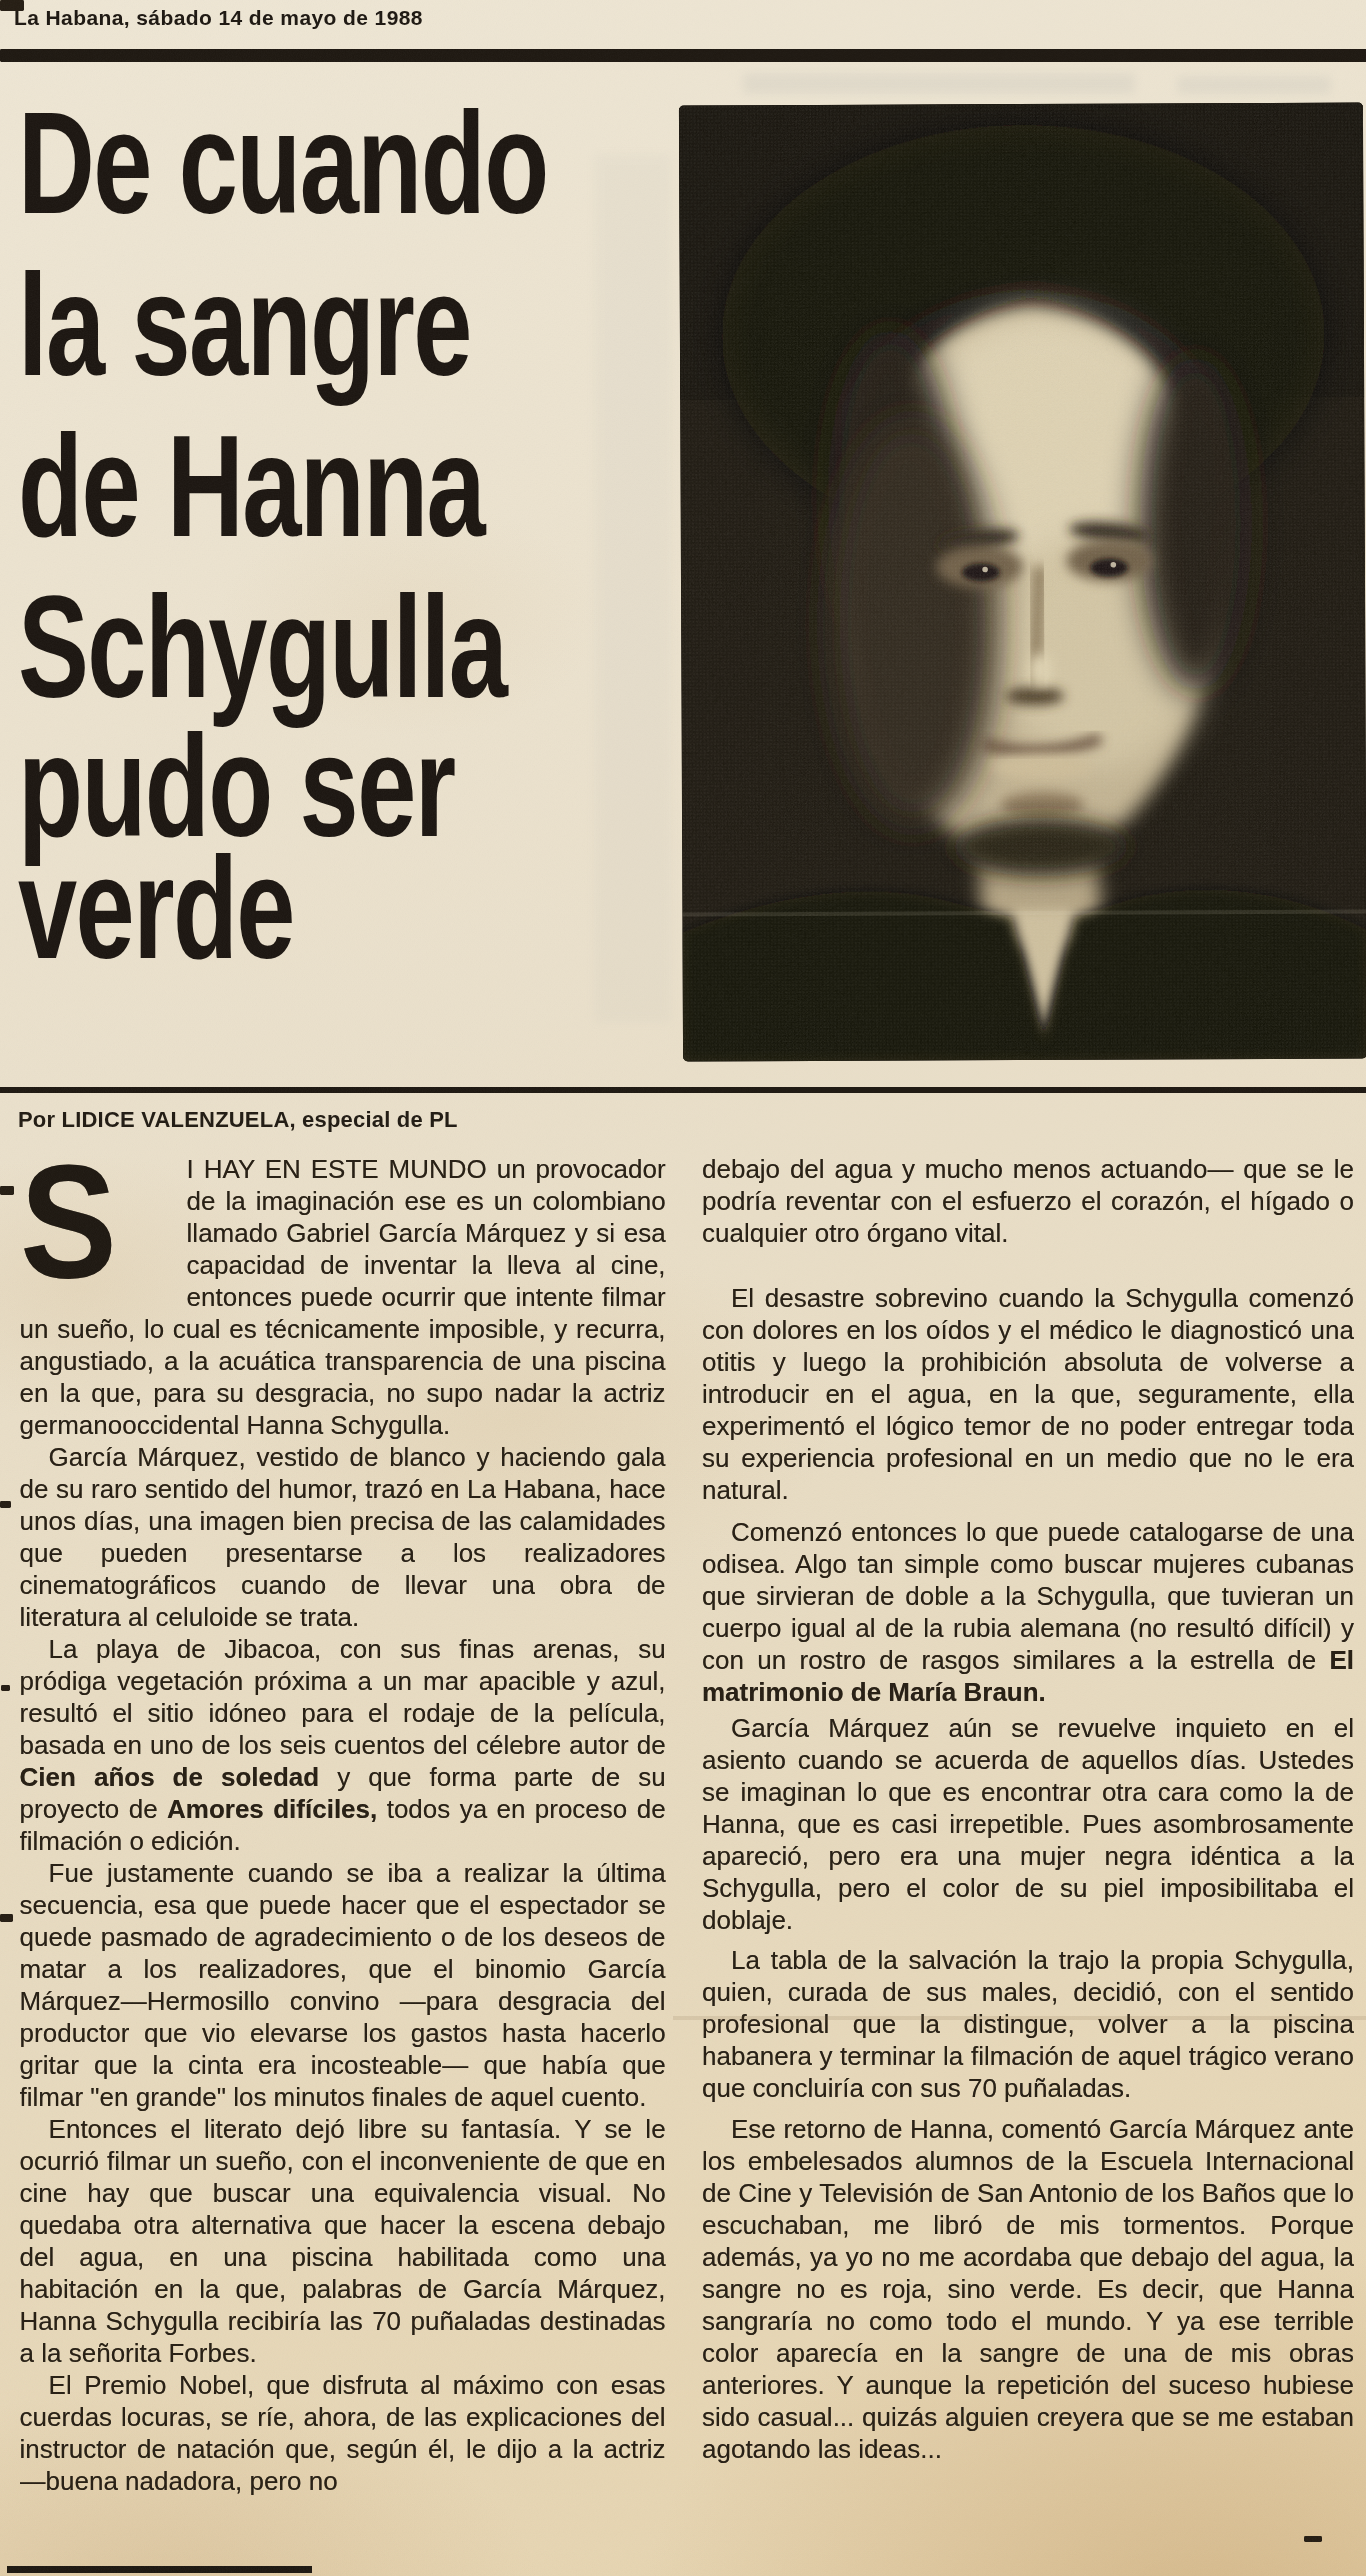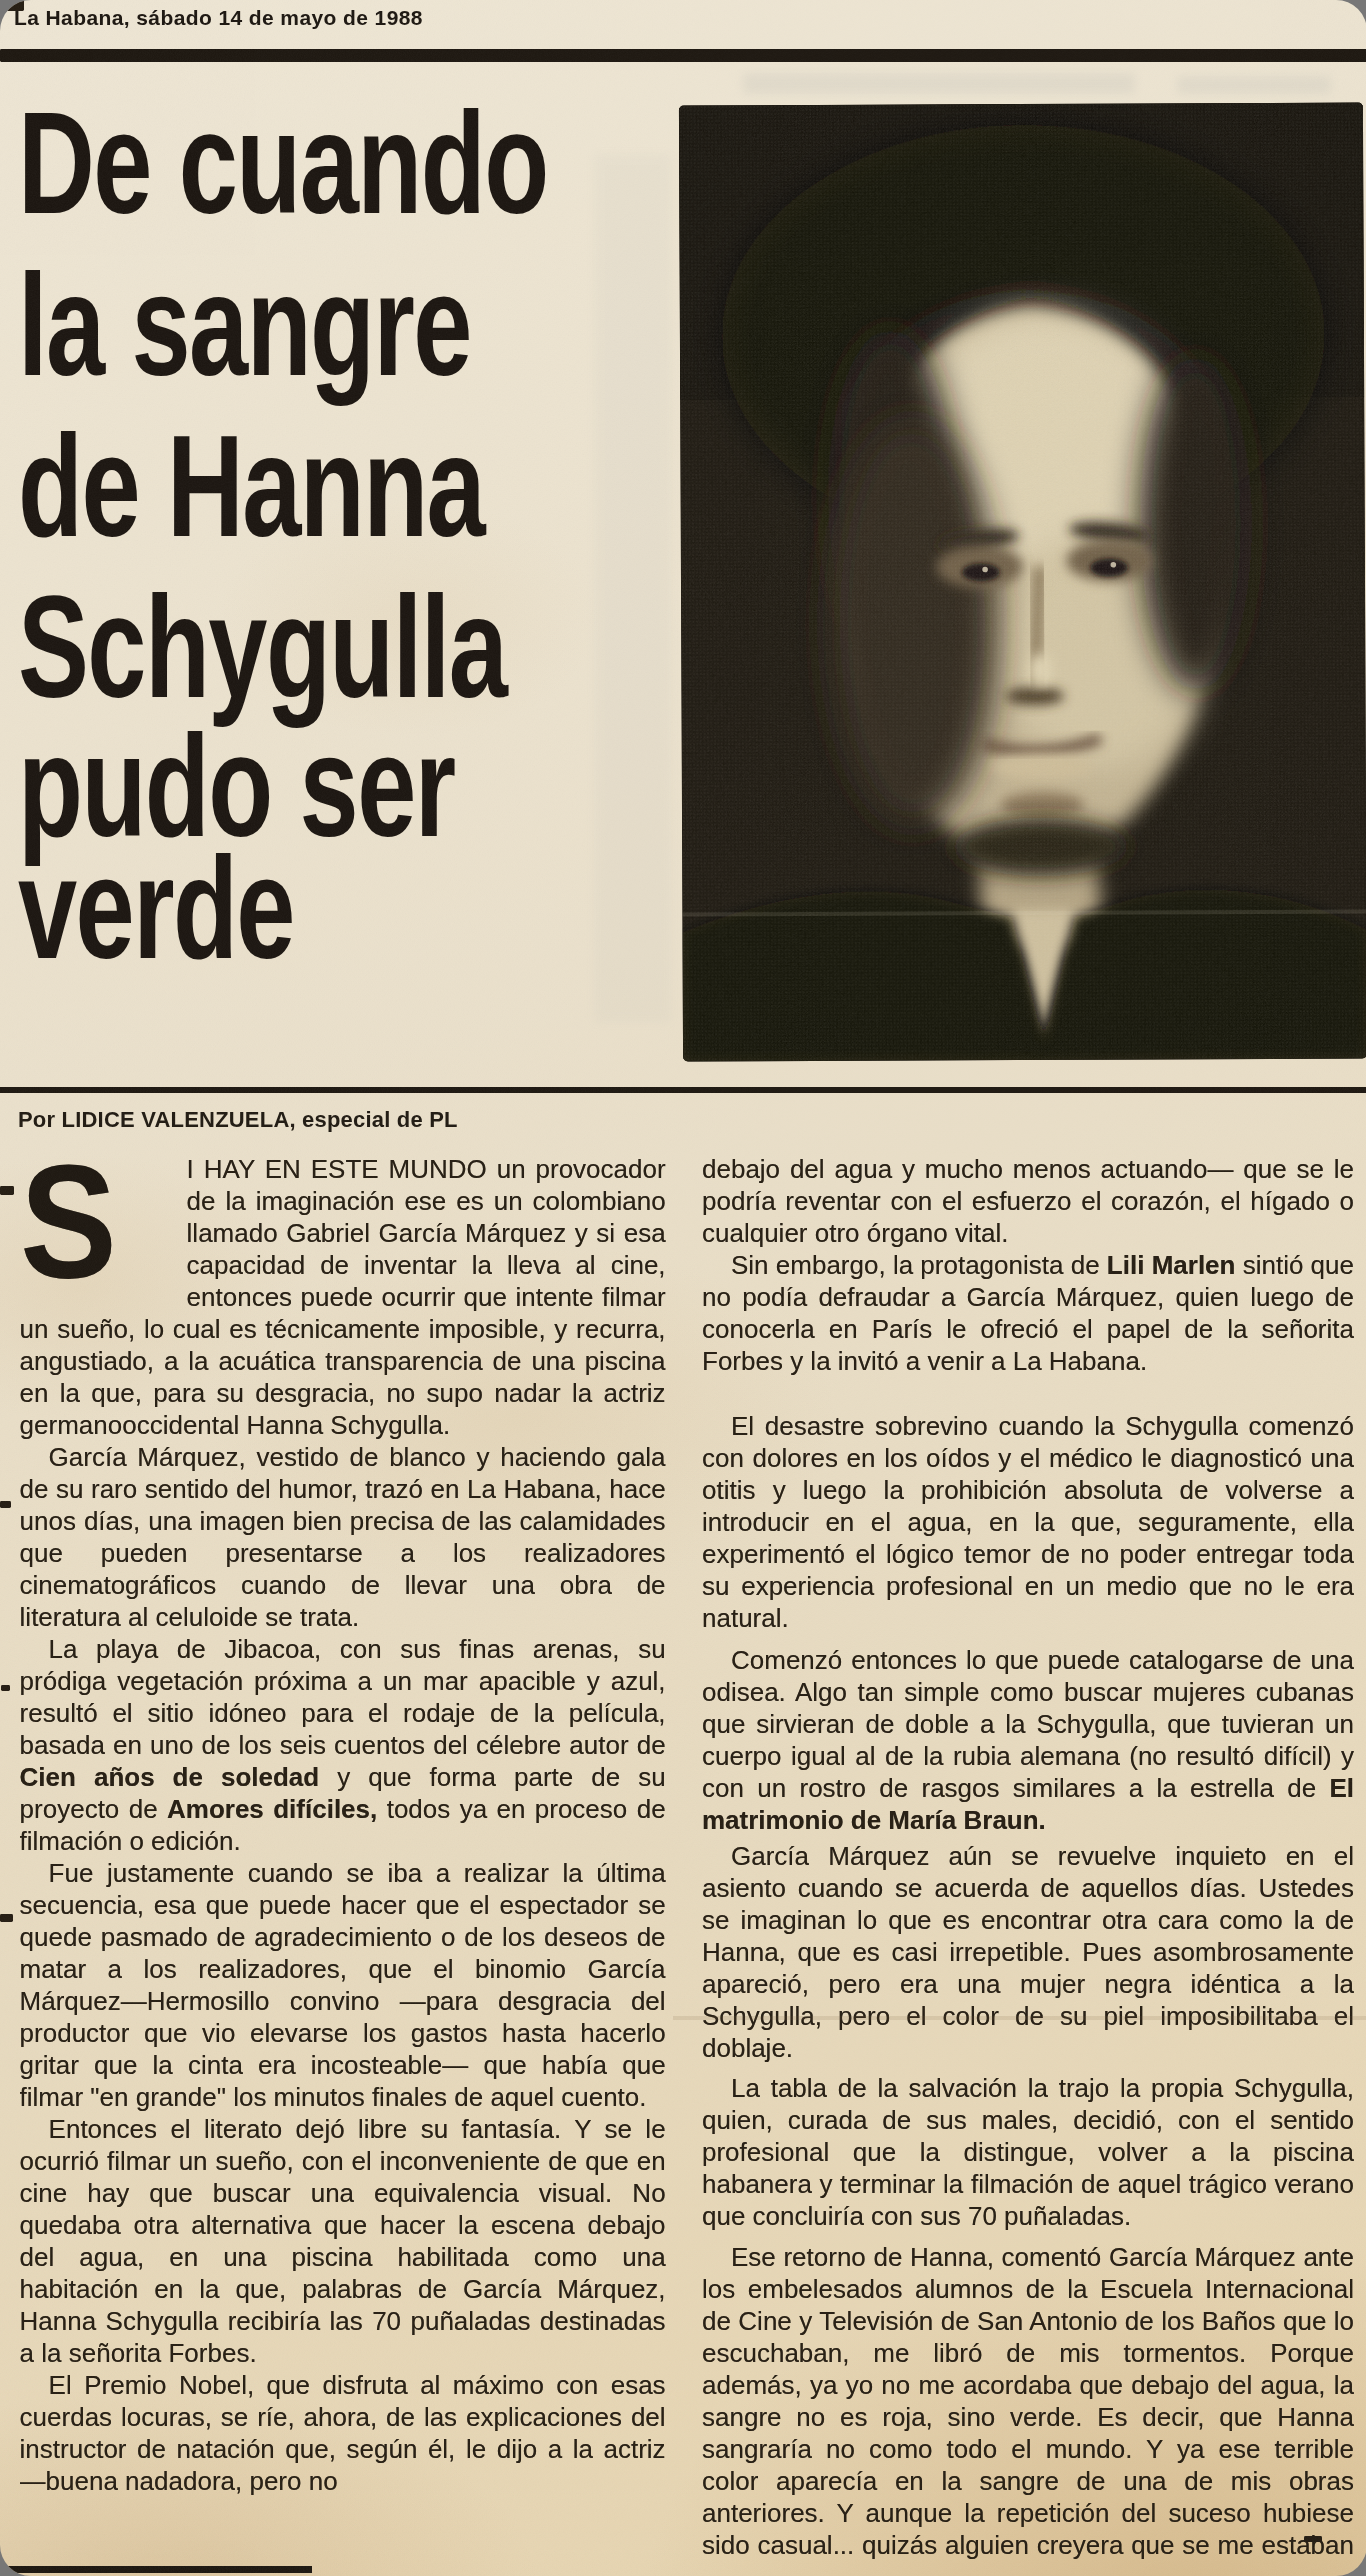--- a/index.html
+++ b/index.html
@@ -6,21 +6,20 @@
   .page{
     position:relative; width:1367px; height:2576px; overflow:hidden;
     font-family:"Liberation Sans", sans-serif; color:#241c12;
     background:
       radial-gradient(911px 631px at 88% 102%, rgba(188,146,88,.42), transparent 62%),
       radial-gradient(631px 364px at 12% 101%, rgba(190,152,100,.28), transparent 60%),
       radial-gradient(532px 294px at 38% 55%, rgba(203,172,120,.16), transparent 60%),
       radial-gradient(364px 224px at 6% 50%, rgba(205,176,128,.18), transparent 60%),
       radial-gradient(294px 182px at 30% 24%, rgba(210,185,140,.14), transparent 65%),
       linear-gradient(164deg, #eee6d4 0%, #eae0cb 38%, #e7dabf 68%, #e6d3ad 100%);
-    border-radius: 31px;
   }
   
   .masthead{
     position:absolute; left:14px; top:5.6px; font-size:21px; font-weight:700;
     letter-spacing:0.4px; color:#1c1610;
   }
   .rule{position:absolute; background:#1d1710;}
   .rule-top{left:0; top:49px; width:1367px; height:13.3px; border-radius:1.4px;}
   .rule-mid{left:0; top:1087px; width:1367px; height:6.3px;}
   .rule-bottom{left:7px; top:2566px; width:305px; height:7px;}
@@ -158,21 +157,20 @@
   <div class="col col1">
       <p class="para noindent"><span class="dropcap">S</span><span>I HAY EN ESTE MUNDO un provocador de la imaginación ese es un colombiano llamado Gabriel García Márquez y si esa capacidad de inventar la lleva al cine, entonces puede ocurrir que intente filmar un sueño, lo cual es técnicamente imposible, y recurra, angustiado, a la acuática transparencia de una piscina en la que, para su desgracia, no supo nadar la actriz germanooccidental Hanna Schygulla.</span></p>
       <p class="para"><span>García Márquez, vestido de blanco y haciendo gala de su raro sentido del humor, trazó en La Habana, hace unos días, una imagen bien precisa de las calamidades que pueden presentarse a los realizadores cinematográficos cuando de llevar una obra de literatura al celuloide se trata.</span></p>
       <p class="para"><span>La playa de Jibacoa, con sus finas arenas, su pródiga vegetación próxima a un mar apacible y azul, resultó el sitio idóneo para el rodaje de la película, basada en uno de los seis cuentos del célebre autor de </span><span class="b">Cien años de soledad</span><span> y que forma parte de su proyecto de </span><span class="b">Amores difíciles,</span><span> todos ya en proceso de filmación o edición.</span></p>
       <p class="para"><span>Fue justamente cuando se iba a realizar la última secuencia, esa que puede hacer que el espectador se quede pasmado de agradecimiento o de los deseos de matar a los realizadores, que el binomio García Márquez—Hermosillo convino —para desgracia del productor que vio elevarse los gastos hasta hacerlo gritar que la cinta era incosteable— que había que filmar "en grande" los minutos finales de aquel cuento.</span></p>
       <p class="para"><span>Entonces el literato dejó libre su fantasía. Y se le ocurrió filmar un sueño, con el inconveniente de que en cine hay que buscar una equivalencia visual. No quedaba otra alternativa que hacer la escena debajo del agua, en una piscina habilitada como una habitación en la que, palabras de García Márquez, Hanna Schygulla recibiría las 70 puñaladas destinadas a la señorita Forbes.</span></p>
       <p class="para"><span>El Premio Nobel, que disfruta al máximo con esas cuerdas locuras, se ríe, ahora, de las explicaciones del instructor de natación que, según él, le dijo a la actriz —buena nadadora, pero no</span></p>
     </div>
   <div class="col col2">
       <p class="para noindent"><span>debajo del agua y mucho menos actuando— que se le podría reventar con el esfuerzo el corazón, el hígado o cualquier otro órgano vital.</span></p>
-      <p class="para"><span>Sin embargo, la protagonista de </span><span class="b">Lili Marlen</span><span> sintió que no podía defraudar a García Márquez, quien luego de conocerla en París le ofreció el papel de la señorita Forbes y la invitó a venir a La Habana.</span></p>
       <p class="para" style="margin-top: 33px;"><span>El desastre sobrevino cuando la Schygulla comenzó con dolores en los oídos y el médico le diagnosticó una otitis y luego la prohibición absoluta de volverse a introducir en el agua, en la que, seguramente, ella experimentó el lógico temor de no poder entregar toda su experiencia profesional en un medio que no le era natural.</span></p>
       <p class="para" style="margin-top: 9.8px;"><span>Comenzó entonces lo que puede catalogarse de una odisea. Algo tan simple como buscar mujeres cubanas que sirvieran de doble a la Schygulla, que tuvieran un cuerpo igual al de la rubia alemana (no resultó difícil) y con un rostro de rasgos similares a la estrella de </span><span class="b">El matrimonio de María Braun.</span></p>
       <p class="para" style="margin-top: 4px;"><span>García Márquez aún se revuelve inquieto en el asiento cuando se acuerda de aquellos días. Ustedes se imaginan lo que es encontrar otra cara como la de Hanna, que es casi irrepetible. Pues asombrosamente apareció, pero era una mujer negra idéntica a la Schygulla, pero el color de su piel imposibilitaba el doblaje.</span></p>
       <p class="para" style="margin-top: 8.4px;"><span>La tabla de la salvación la trajo la propia Schygulla, quien, curada de sus males, decidió, con el sentido profesional que la distingue, volver a la piscina habanera y terminar la filmación de aquel trágico verano que concluiría con sus 70 puñaladas.</span></p>
       <p class="para" style="margin-top: 8.4px;"><span>Ese retorno de Hanna, comentó García Márquez ante los embelesados alumnos de la Escuela Internacional de Cine y Televisión de San Antonio de los Baños que lo escuchaban, me libró de mis tormentos. Porque además, ya yo no me acordaba que debajo del agua, la sangre no es roja, sino verde. Es decir, que Hanna sangraría no como todo el mundo. Y ya ese terrible color aparecía en la sangre de una de mis obras anteriores. Y aunque la repetición del suceso hubiese sido casual... quizás alguien creyera que se me estaban agotando las ideas...</span></p>
     </div>
 
   <div class="rule rule-bottom"></div>
 
   <div class="speck" style="left:0;top:0;width:24px;height:11.2px;"></div>

